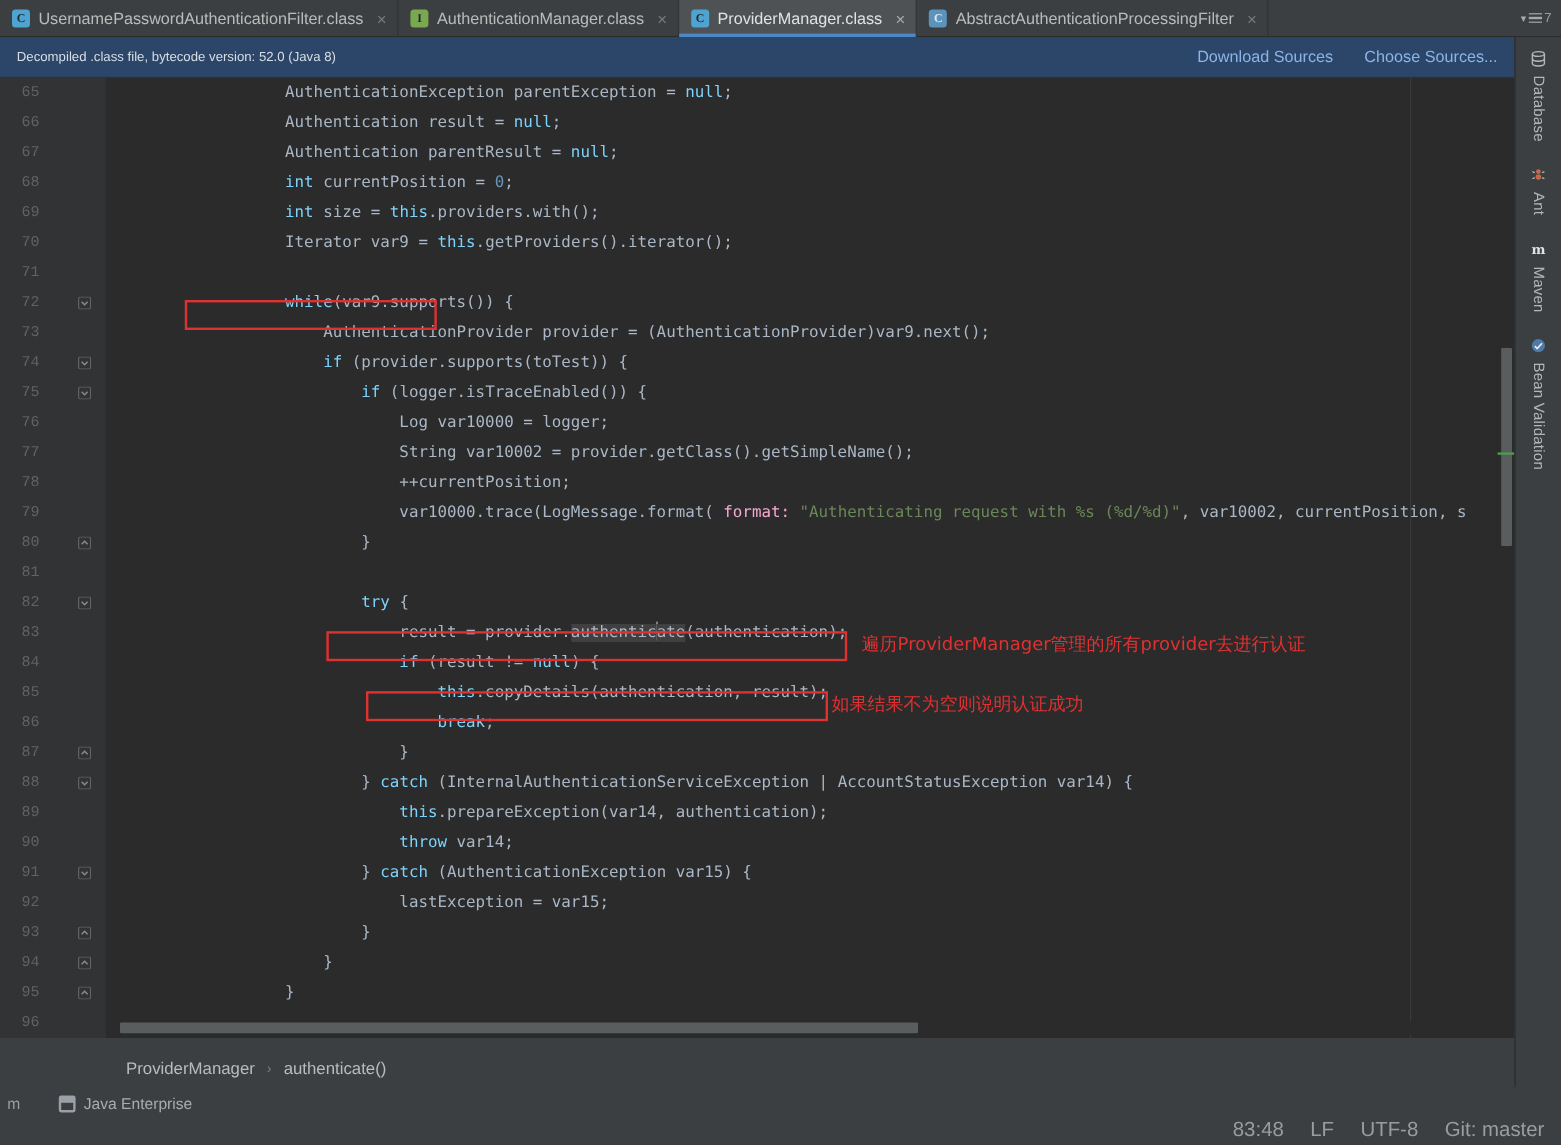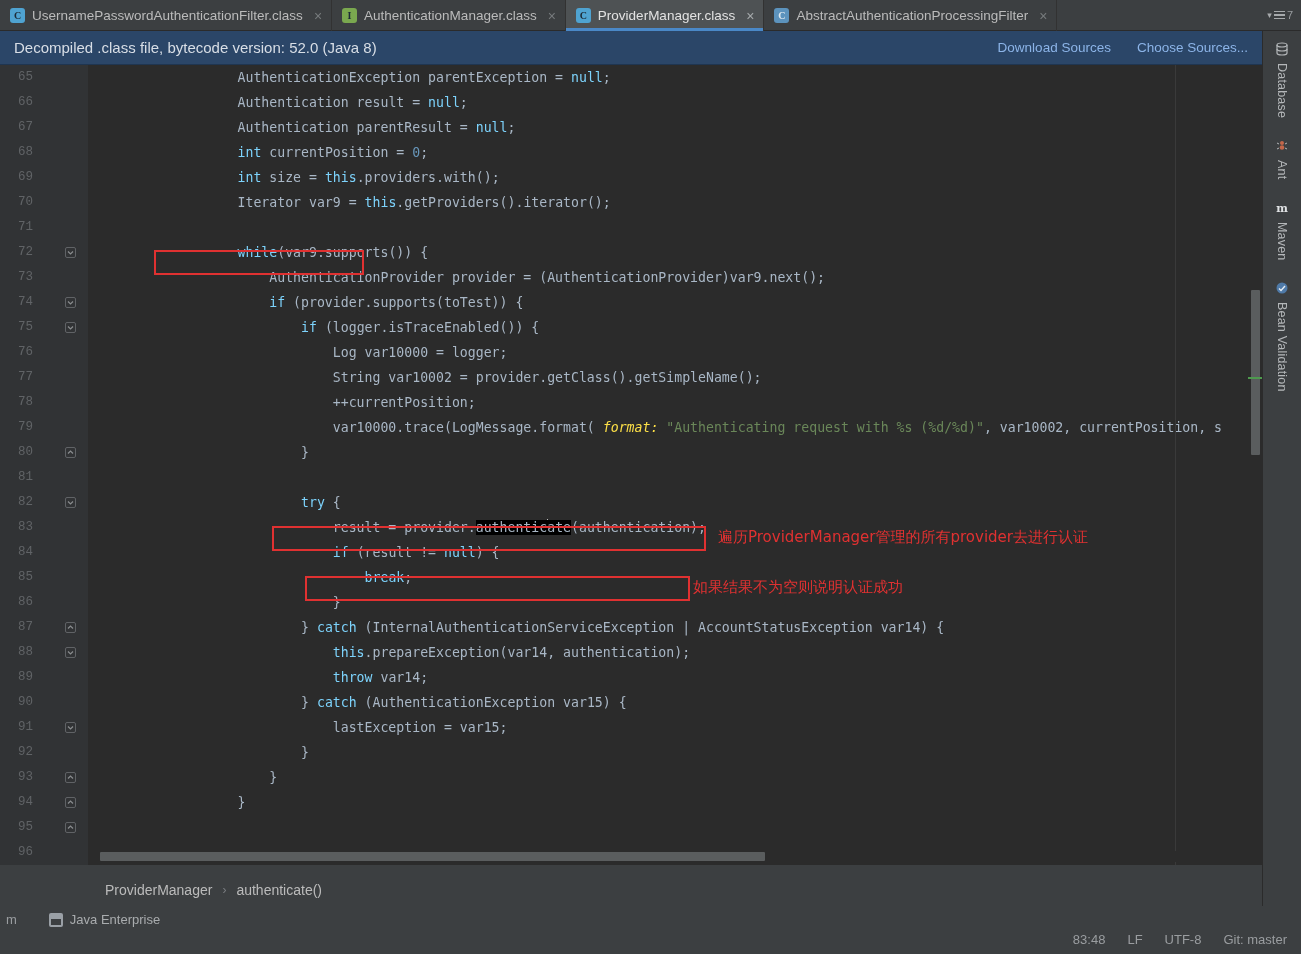--- a/index.html
+++ b/index.html
@@ -49,21 +49,21 @@
   .stack-icon { display:flex; align-items:center; gap:2px; }
   .stack-bars { display:flex; flex-direction:column; gap:2px; }
   .stack-bars i { display:block; width:11px; height:1.5px; background:#a6a9ab; }
 
   
   .notif {
     position: absolute; left: 0; top: 31px; width: 1262px; height: 34px;
     background: #2b4668; display: flex; align-items: center;
     padding: 0 14px; border-bottom: 1px solid #1f3550;
   }
-  .notif-text { color: #d8dee6; font-size: 15px; }
+  .notif-text { color: #d8dee6; font-size: 11px; }
   .notif-links { margin-left: auto; display: flex; gap: 26px; }
   .notif-links a { color: #8cb4e8; font-size: 13.5px; text-decoration: none; cursor: pointer; }
 
   
   .editor {
     position: absolute; left: 0; top: 65px; width: 1262px; height: 800px;
     background: #2b2b2b; overflow: hidden;
   }
   .gutter {
     position: absolute; left: 0; top: 0; width: 88px; height: 800px;
@@ -91,27 +91,27 @@
   }
   .codeline {
     height: 25px; line-height: 25px; white-space: pre;
     font-family: "DejaVu Sans Mono", monospace;
     font-size: 13.2px; color: #a9b7c6; position: relative;
     padding-left: 86px;
   }
   .kw   { color: #7dd3fc; }
   .str  { color: #6a8759; }
   .num  { color: #6897bb; }
-  .hint { color: #fde047; font-style: italic; }
+  .hint { color: #f9a8d4; }
   .plain{ color: #a9b7c6; }
   .caret {
     display: inline-block; width: 1px; height: 16px; background: #bbbbbb;
     vertical-align: -3px; margin: 0 -0.5px;
   }
-  .searchhl { background: #000000; }
+  .searchhl { background: #404040; }
 
   
   .indent-guides { position: absolute; left: 88px; top: 0; width: 1174px; height: 800px; pointer-events: none; }
   .ig { position: absolute; top: 0; width: 1px; background: #3c3f41; }
 
   
   .redbox {
     position: absolute; border: 2px solid #e03131; pointer-events: none;
   }
   .cnote {
@@ -165,21 +165,21 @@
   .je-icon {
     width: 14px; height: 14px; background: #9aa0a6; border-radius: 2px;
     position: relative;
   }
   .je-icon::after {
     content: ""; position: absolute; left: 2px; top: 6px;
     width: 10px; height: 6px; background: #3c3f41;
   }
   .status-right {
     position: absolute; right: 14px; top: 26px; display: flex;
-    align-items: center; gap: 22px; font-size: 13px; color: #9a9da0;
+    align-items: center; gap: 22px; font-size: 17px; color: #9a9da0;
   }
 
   
   .rightbar {
     position: absolute; right: 0; top: 31px; width: 39px; height: 875px;
     background: #3c3f41; border-left: 1px solid #2b2b2b;
     display: flex; flex-direction: column; align-items: center;
     padding-top: 2px; gap: 4px;
   }
   .rb-item {
@@ -359,20 +359,21 @@
         <div class="codeline">                <span class="kw">if</span><span class="plain"> (logger.isTraceEnabled()) {</span></div>
         <div class="codeline">                    <span class="plain">Log var10000 = logger;</span></div>
         <div class="codeline">                    <span class="plain">String var10002 = provider.getClass().getSimpleName();</span></div>
         <div class="codeline">                    <span class="plain">++currentPosition;</span></div>
         <div class="codeline">                    <span class="plain">var10000.trace(LogMessage.format( </span><span class="hint">format:</span><span class="plain"> </span><span class="str">"Authenticating request with %s (%d/%d)"</span><span class="plain">, var10002, currentPosition, s</span></div>
         <div class="codeline">                <span class="plain">}</span></div>
         <div class="codeline"></div>
         <div class="codeline">                <span class="kw">try</span><span class="plain"> {</span></div>
         <div class="codeline">                    <span class="plain">result = provider.</span><span class="searchhl">authentic</span><span class="caret"></span><span class="searchhl">ate</span><span class="plain">(authentication);</span></div>
         <div class="codeline">                    <span class="kw">if</span><span class="plain"> (result != </span><span class="kw">null</span><span class="plain">) {</span></div>
+        <div class="codeline">                        <span class="kw">this</span><span class="plain">.copyDetails(authentication, result);</span></div>
         <div class="codeline">                        <span class="kw">break</span><span class="plain">;</span></div>
         <div class="codeline">                    <span class="plain">}</span></div>
         <div class="codeline">                <span class="plain">} </span><span class="kw">catch</span><span class="plain"> (InternalAuthenticationServiceException | AccountStatusException var14) {</span></div>
         <div class="codeline">                    <span class="kw">this</span><span class="plain">.prepareException(var14, authentication);</span></div>
         <div class="codeline">                    <span class="kw">throw</span><span class="plain"> var14;</span></div>
         <div class="codeline">                <span class="plain">} </span><span class="kw">catch</span><span class="plain"> (AuthenticationException var15) {</span></div>
         <div class="codeline">                    <span class="plain">lastException = var15;</span></div>
         <div class="codeline">                <span class="plain">}</span></div>
         <div class="codeline">            <span class="plain">}</span></div>
         <div class="codeline">        <span class="plain">}</span></div>

